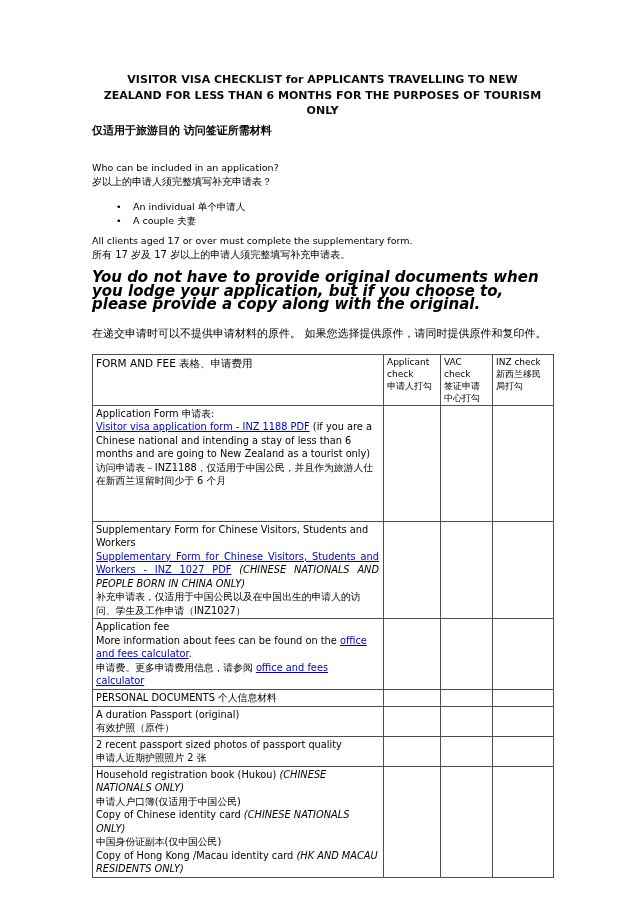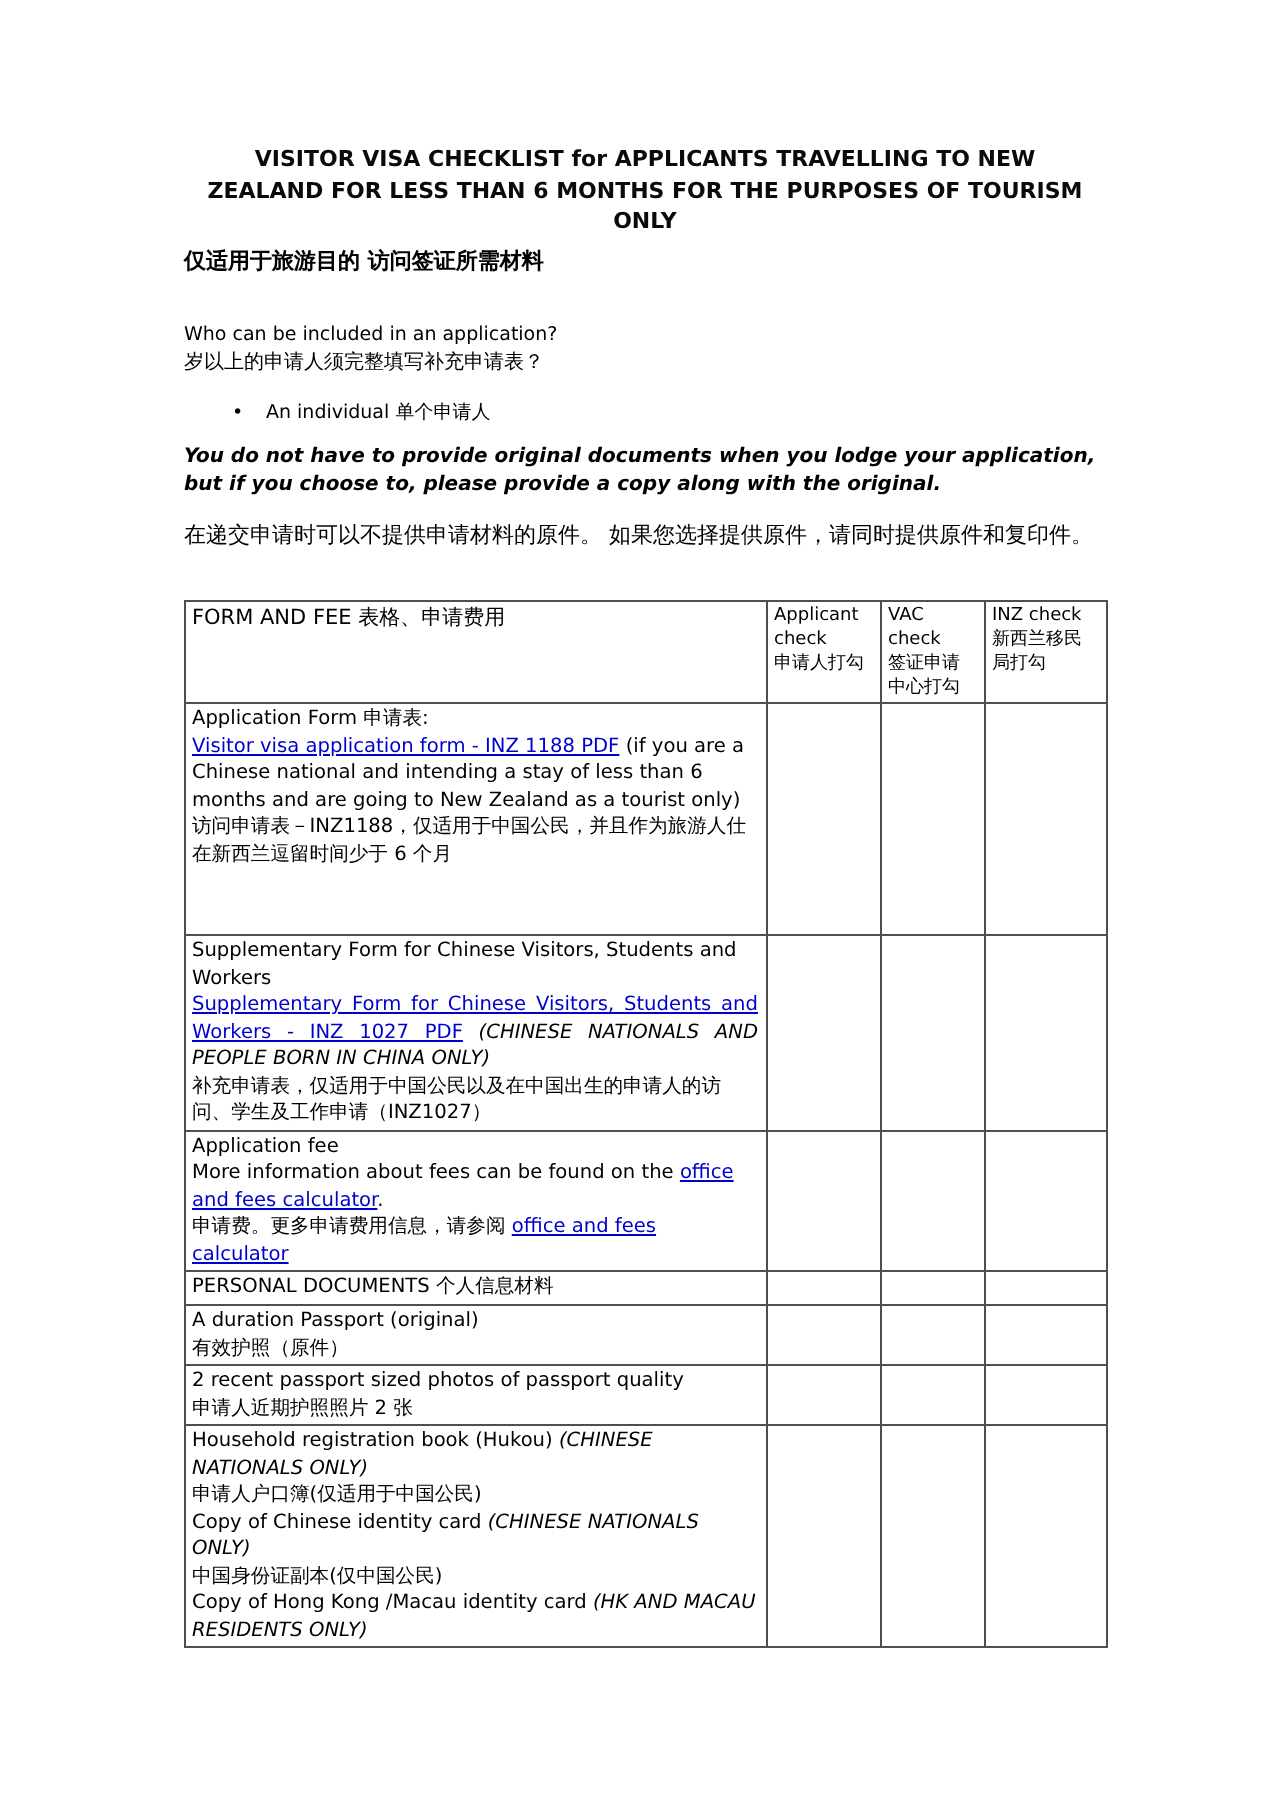--- a/index.html
+++ b/index.html
@@ -21,25 +21,25 @@
   .who { margin-top:23px; font-size:9.5px; line-height:13px; }
   .who .zh { display:block; font-size:10px; line-height:15px; }
 
   ul.bullets { margin:11px 0 0 0; padding:0; list-style:none; font-size:9.5px; }
   ul.bullets li { position:relative; padding-left:41px; line-height:13.5px; margin-bottom:1px; }
   ul.bullets li::before { content:"\2022"; position:absolute; left:24px; top:0; }
 
   .supp { margin-top:6px; font-size:9.5px; line-height:13px; }
   .supp .zh { display:block; font-size:10px; line-height:15px; }
 
-  .note-en { margin-top:9px; font-size:10px; font-weight:bold; font-style:italic; line-height:13.5px; }
+  .note-en { margin-top:9px; font-size:15px; font-weight:bold; font-style:italic; line-height:13.5px; }
   .note-zh { margin-top:12px; font-size:11px; line-height:14px; white-space:nowrap; }
 
   table.checklist {
-    margin-top:25px; border-collapse:collapse; table-layout:fixed;
+    margin-top:13px; border-collapse:collapse; table-layout:fixed;
     width:461px;
   }
   table.checklist td, table.checklist th {
     border:1px solid #4f4f4f; vertical-align:top; padding:1px 4px 1px 3px;
     text-align:left; font-weight:normal;
   }
   th.main-h { font-size:10.5px; font-weight:bold; line-height:14px; }
   th.chk-h { font-size:9px; font-weight:bold; line-height:12px; padding-top:2px; }
   th.chk-h .h-en, th.chk-h .h-zh { display:block; }
 
@@ -73,22 +73,30 @@
   <p class="who">
     <span>Who can be included in an application?</span>
     <span class="zh">岁以上的申请人须完整填写补充申请表？</span>
   </p>
 
   <ul class="bullets">
     <li>
       <span>An individual</span>
       <span>单个申请人</span>
     </li>
+    <li>
+      <span>A couple</span>
+      <span>夫妻</span>
+    </li>
   </ul>
 
+  <p class="supp">
+    <span>All clients aged 17 or over must complete the supplementary form.</span>
+    <span class="zh">所有 17 岁及 17 岁以上的申请人须完整填写补充申请表。</span>
+  </p>
 
   <p class="note-en">You do not have to provide original documents when you lodge your application, but if you choose to, please provide a copy along with the original.</p>
   <p class="note-zh">在递交申请时可以不提供申请材料的原件。 如果您选择提供原件，请同时提供原件和复印件。</p>
 
   <table class="checklist">
     <colgroup>
       <col style="width:291px">
         <col style="width:57px">
         <col style="width:52px">
         <col style="width:61px">

